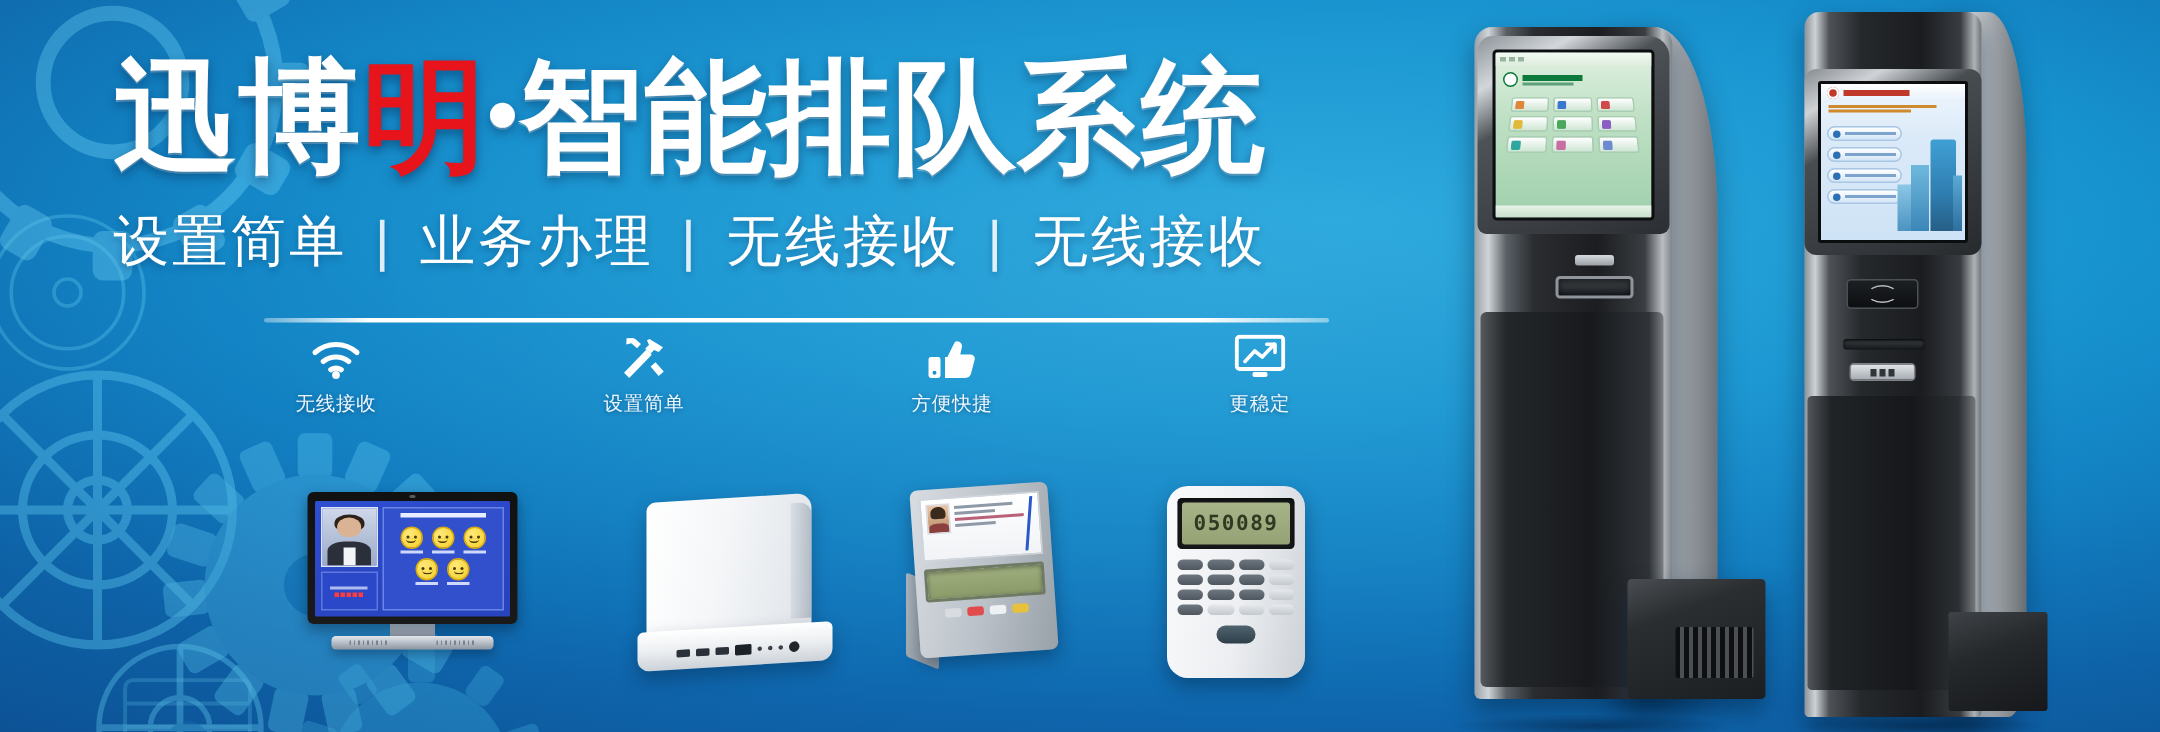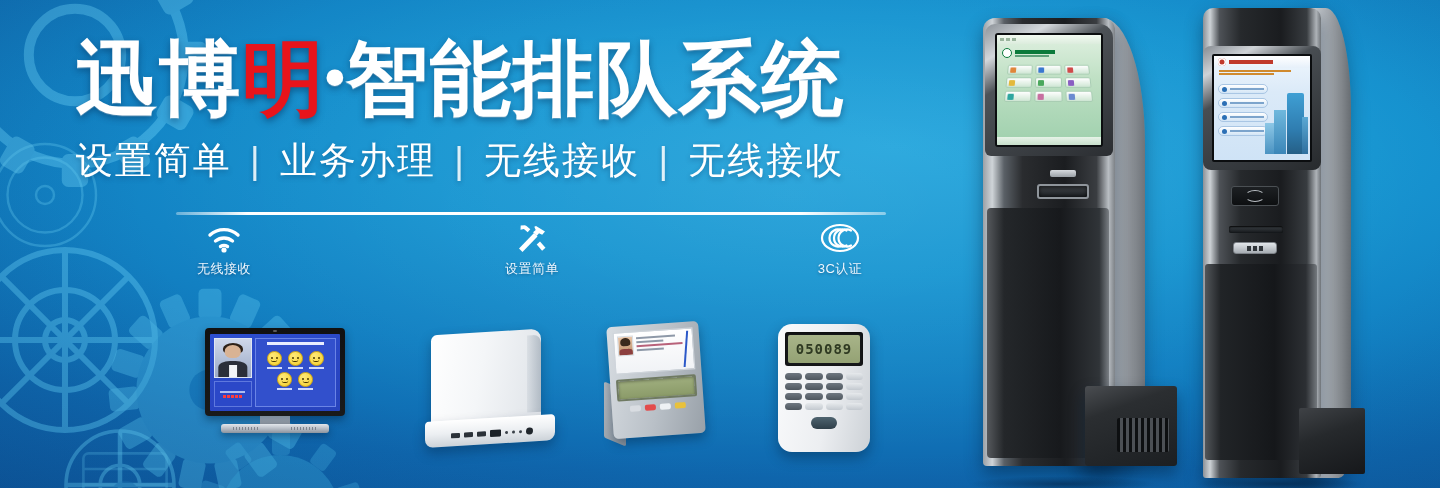--- a/index.html
+++ b/index.html
@@ -495,36 +495,44 @@
             <path d="M3 25.5 L18 10 l3.5 3.5 L6.5 29 z" transform="rotate(0)"></path>
             <path d="M20 3 l9 5.5 -2.8 3.2 -3.2-1.4 -2.3 2.6 -3.6-3.6 2.6-2.3 -1.4-3.2z"></path>
             <path d="M24 18.5 l5.5 6.2 -3.4 3 -5.4-6.3z"></path>
             <path d="M10.5 3 l3.8 3.3 -2.6 2.9 -3.8-3.3 -3.4 .8 .2-4.2 4.2-.2z"></path>
           </g>
         </svg>
       </div>
       <div class="lbl">设置简单</div>
     </div>
 
+
+
     <div class="feature">
       <div class="ic">
-        <svg width="40" height="30" viewBox="0 0 40 30">
-          <ellipse cx="20" cy="15" rx="18" ry="13" fill="none" stroke="#ffffff" stroke-width="2.2"></ellipse>
-          <g fill="none" stroke="#ffffff" stroke-width="2.2" stroke-linecap="round">
-            <path d="M22 7.5 A8.5 8.5 0 1 0 22 22.5"></path>
-            <path d="M26.5 7.5 A8.5 8.5 0 1 0 26.5 22.5"></path>
-            <path d="M31 7.5 A8.5 8.5 0 1 0 31 22.5"></path>
-          </g>
+        <svg width="34" height="28" viewBox="0 0 34 28">
+          <rect x="1" y="13" width="8" height="14" rx="1.6" fill="#ffffff"></rect>
+          <circle cx="5" cy="23.5" r="1.3" fill="#1792cf"></circle>
+          <path d="M12 27 h13.5 a4 4 0 0 0 3.9-3.1 l2.4-9.2 a2.6 2.6 0 0 0 -2.5-3.3 h-7.1 l1.1-5.2 A3.2 3.2 0 0 0 20.1 2.5 a1.7 1.7 0 0 0 -1.8 1 L13.6 13 H12 z" fill="#ffffff"></path>
         </svg>
       </div>
-      <div class="lbl">3C认证</div>
-    </div>
-
-
-
+      <div class="lbl">方便快捷</div>
+    </div>
+
+    <div class="feature">
+      <div class="ic">
+        <svg width="34" height="30" viewBox="0 0 34 30">
+          <rect x="1.5" y="1.5" width="31" height="21.5" rx="2" fill="none" stroke="#ffffff" stroke-width="2.6"></rect>
+          <path d="M7 18 L13.5 11 L18.5 15 L26.5 6.5" fill="none" stroke="#ffffff" stroke-width="2.4" stroke-linecap="round" stroke-linejoin="round"></path>
+          <path d="M21.5 6.5 H27 V12" fill="none" stroke="#ffffff" stroke-width="2.4" stroke-linecap="round" stroke-linejoin="round"></path>
+          <rect x="12" y="25" width="10" height="3.4" rx="1.2" fill="#ffffff"></rect>
+        </svg>
+      </div>
+      <div class="lbl">更稳定</div>
+    </div>
 
   </div>
 
   <div class="products">
 
     <div class="prod monitor">
       <div class="mon-bezel">
         <div class="mon-screen">
           <div class="mon-left">
             <div class="mon-photo">

